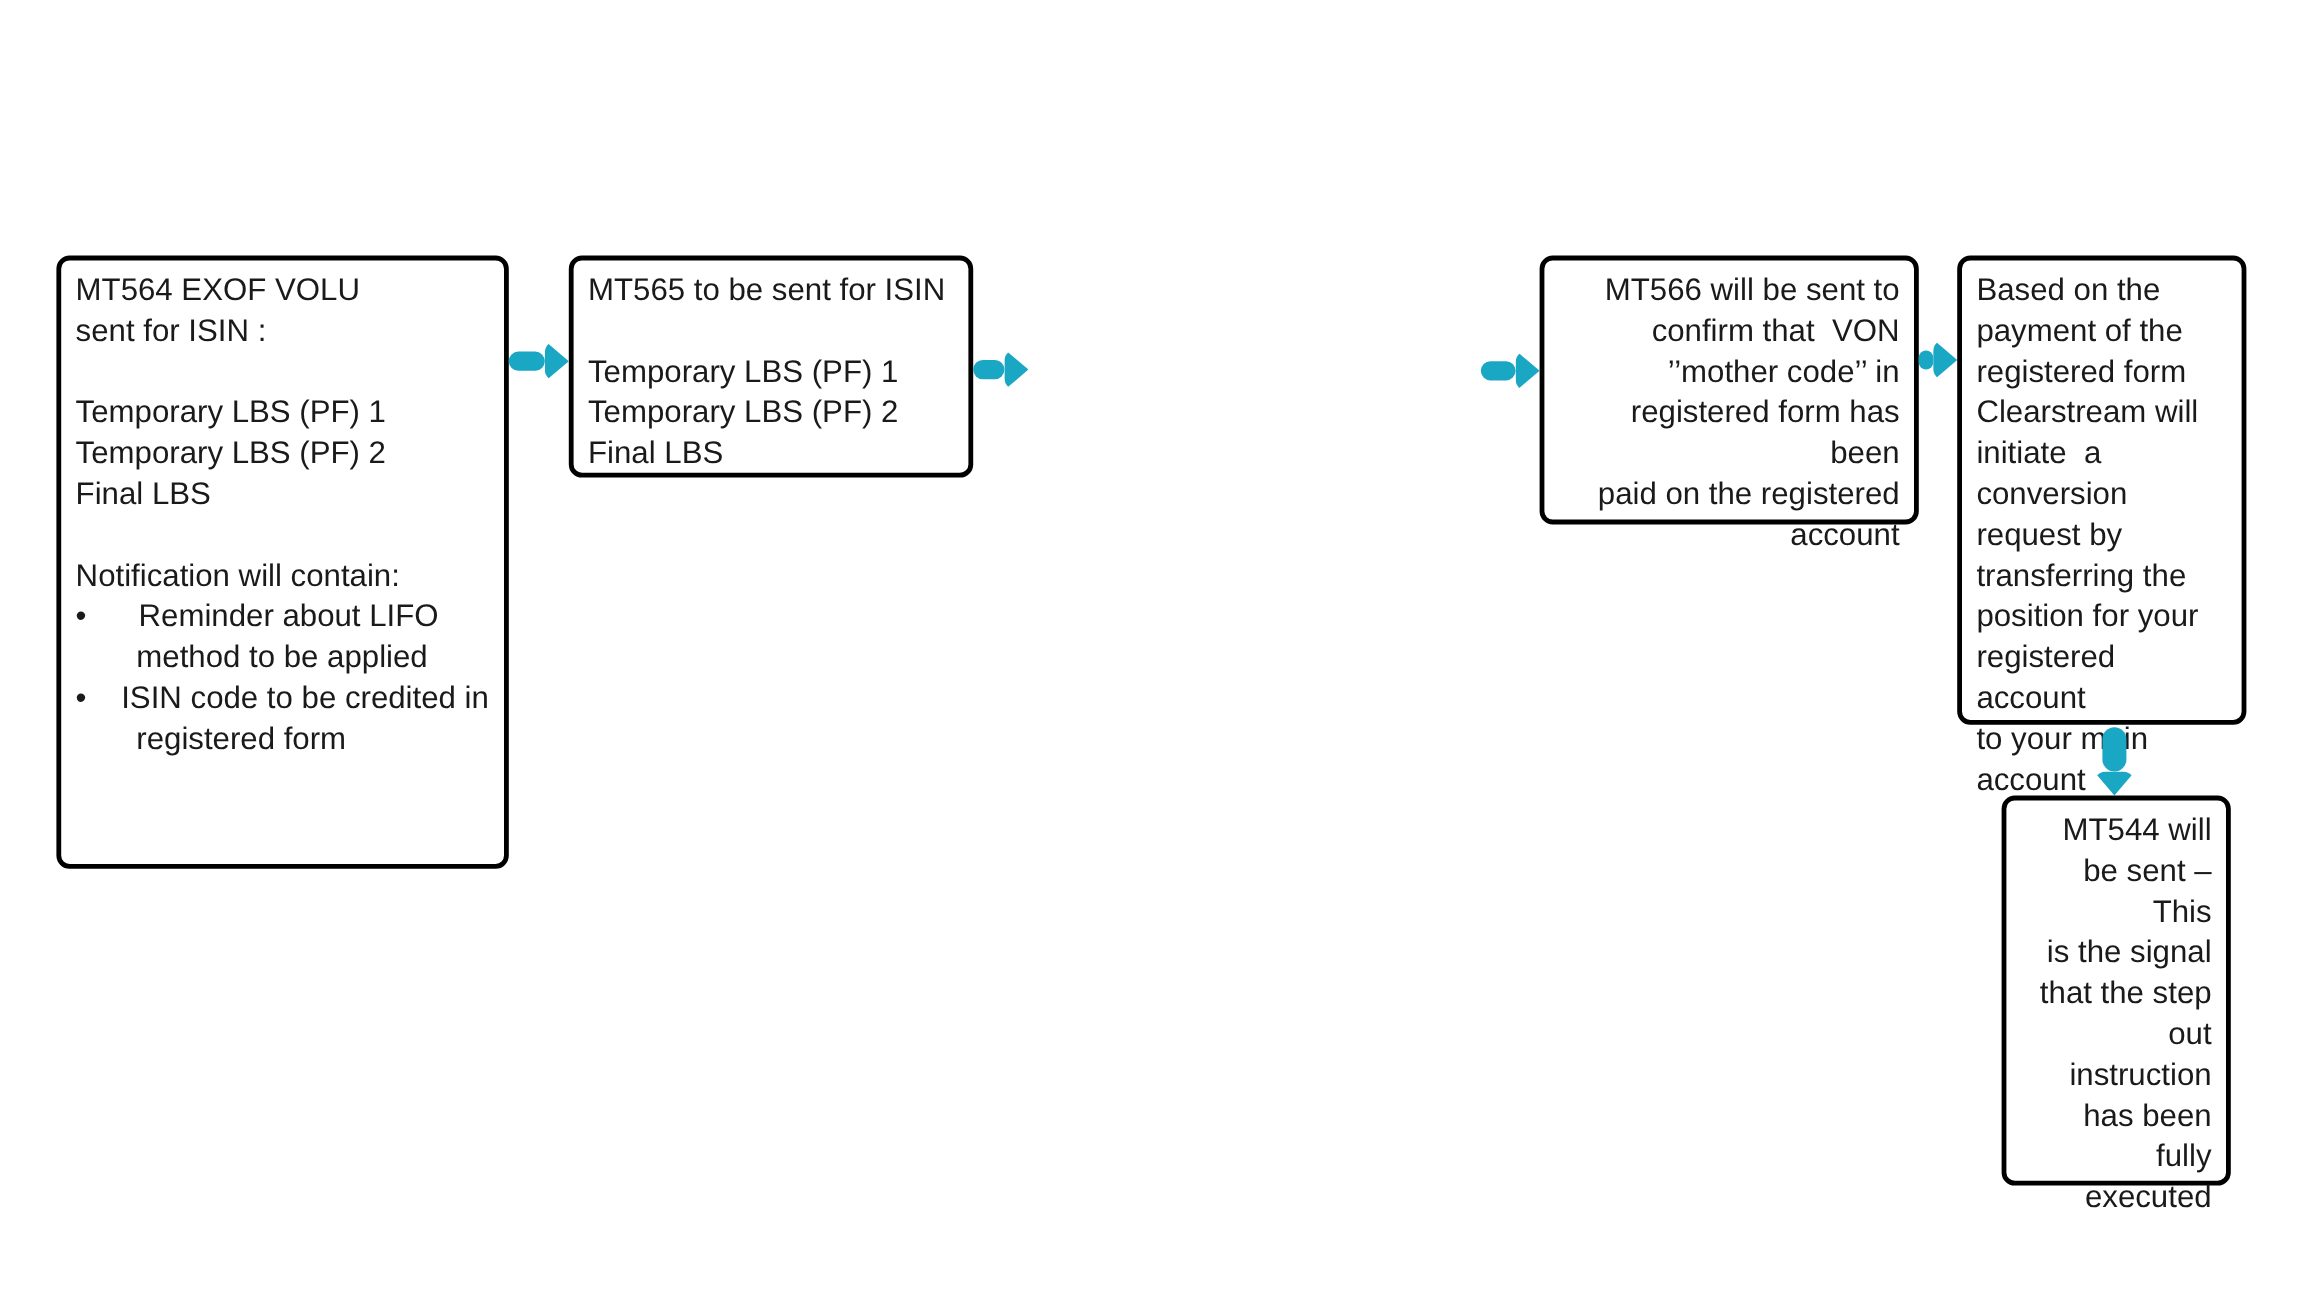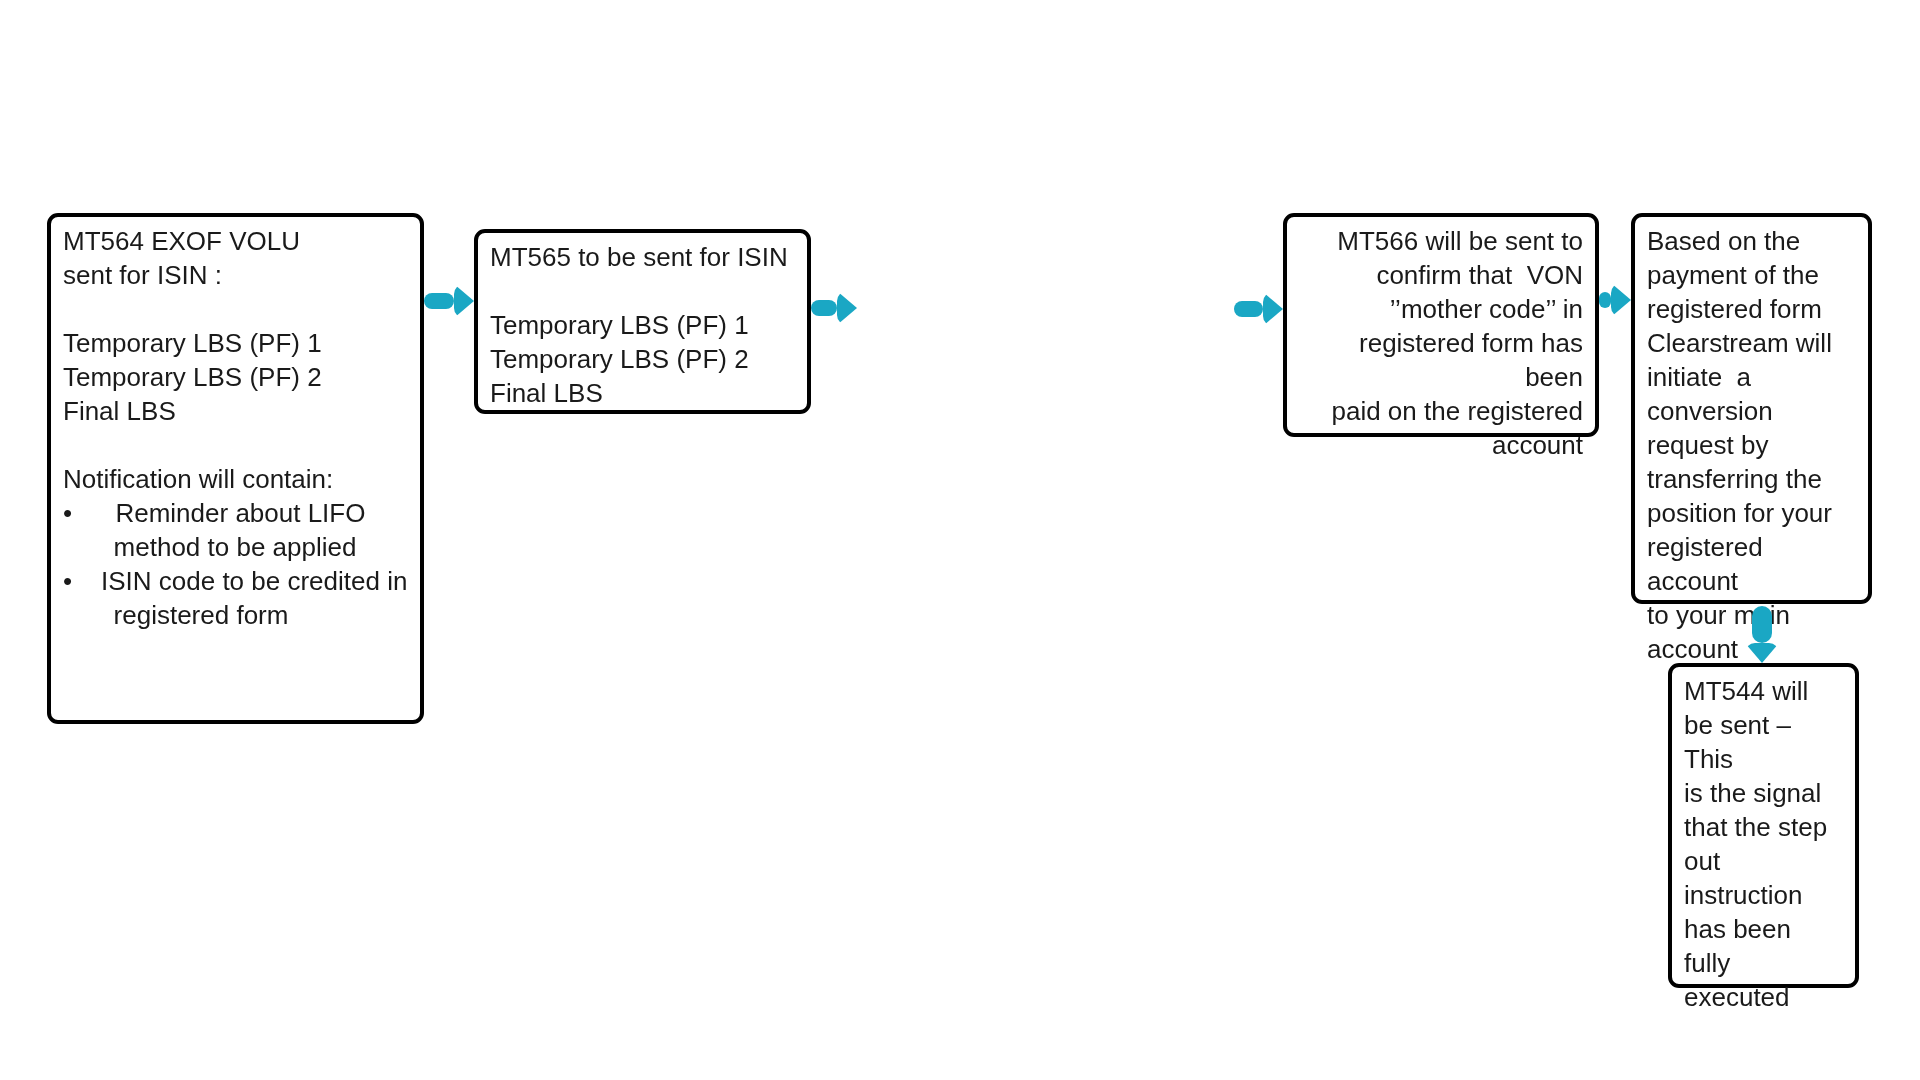--- a/index.html
+++ b/index.html
@@ -22,25 +22,25 @@
     position: absolute;
     border: 4px solid var(--box-border, #000);
     background: var(--background, #fff);
     color: var(--text, #1a1a1a);
     font-size: 26px;
     line-height: 34px;
     white-space: pre-wrap;
     padding: 7px 12px;
   }
   .box-1 { left: 47px;   top: 213px; width: 377px; height: 511px; }
-  .box-2 { left: 474px;  top: 213px; width: 337px; height: 185px; margin-top: 16px; }
+  .box-2 { left: 474px;  top: 213px; width: 337px; height: 185px; }
   .box-3 { left: 857px;  top: 212px; width: 377px; height: 414px; }
   .box-4 { left: 1283px; top: 213px; width: 316px; height: 224px; text-align: right; }
   .box-5 { left: 1631px; top: 213px; width: 241px; height: 391px; }
-  .box-6 { left: 1668px; top: 663px; width: 191px; height: 325px; }
+  .box-6 { left: 1668px; top: 663px; width: 191px; height: 325px; text-align: right; }
 
   .h-arrow {
     position: absolute;
     height: 34px;
     display: flex;
     align-items: center;
   }
   .h-arrow .shaft {
     flex: 1;
     height: 16px;

